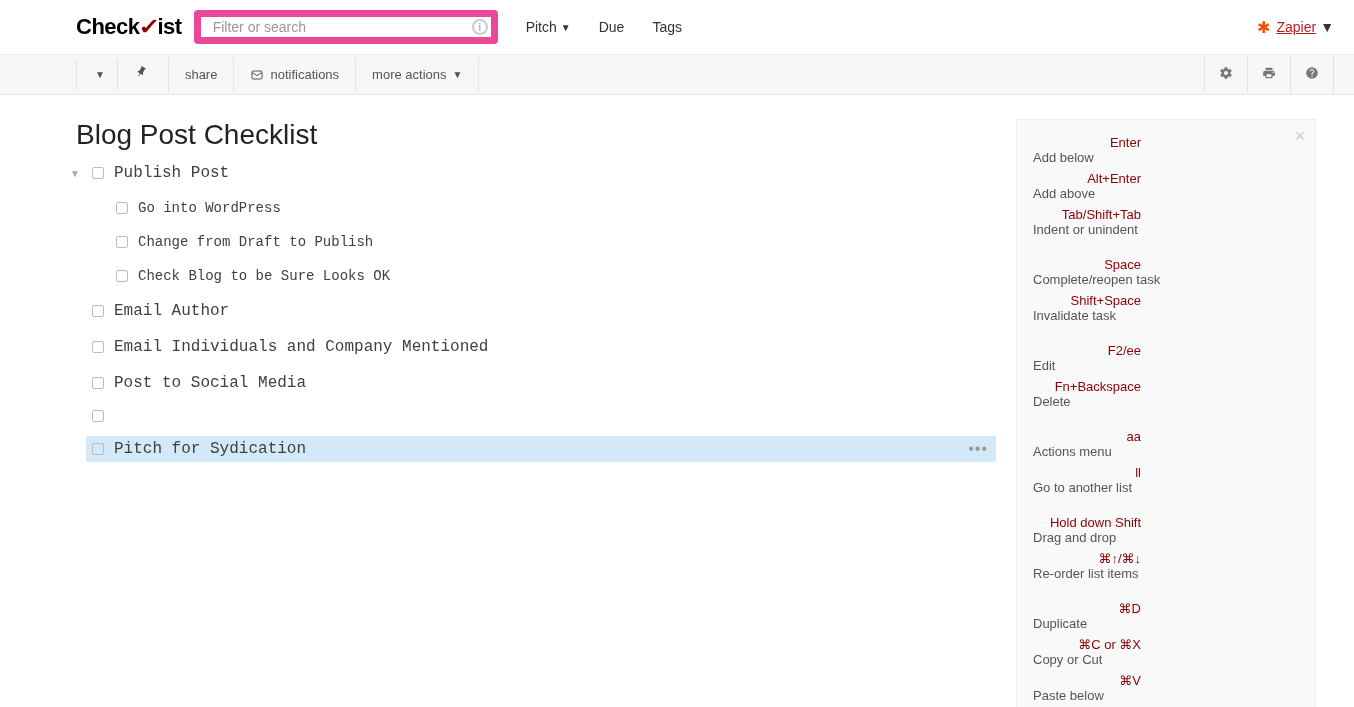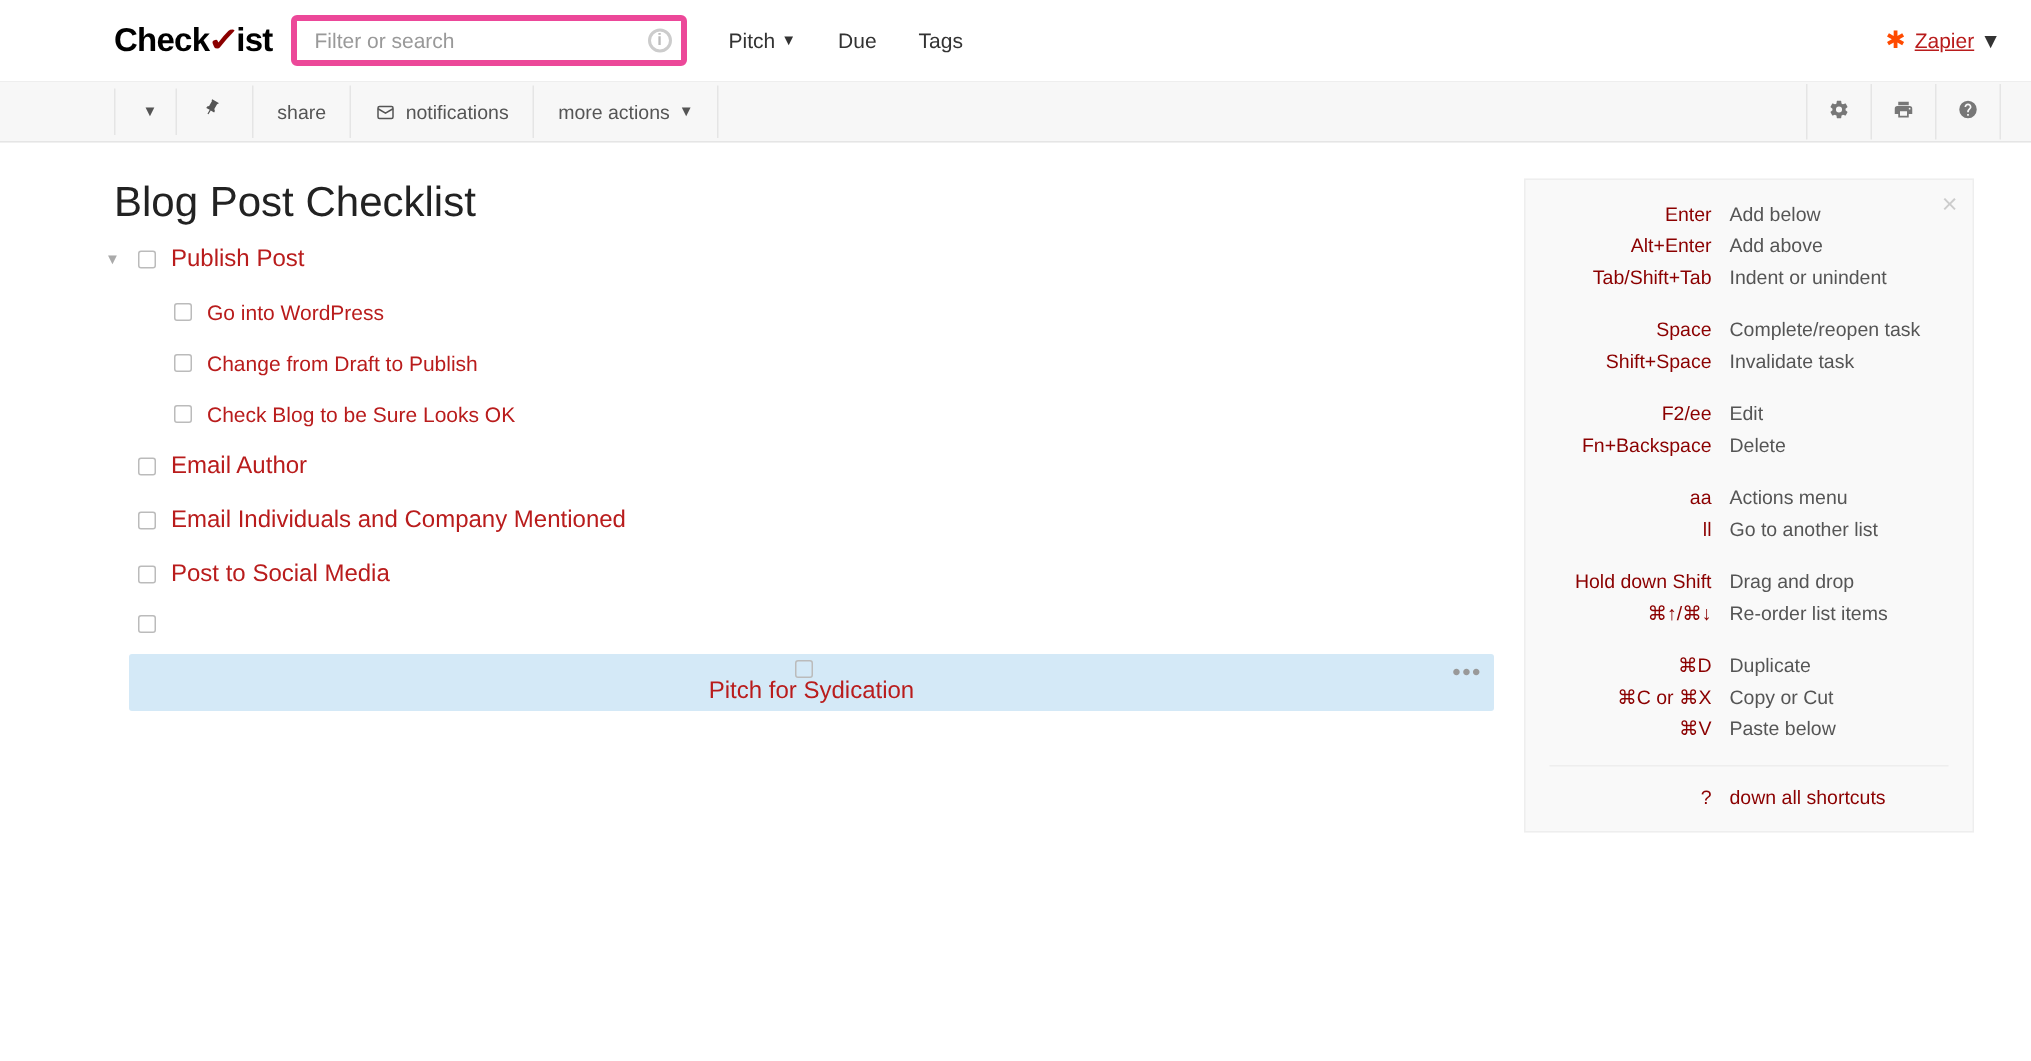--- a/index.html
+++ b/index.html
@@ -3,21 +3,21 @@
 <meta charset="utf-8">
 <style>
 * { box-sizing: border-box; margin: 0; padding: 0; }
 body { font-family: "Helvetica Neue", Helvetica, Arial, sans-serif; font-size: 14px; color: #333; background: #fff; }
 
 
 .header { display: flex; align-items: center; padding: 10px 20px 10px 76px; border-bottom: 1px solid #eee; }
 .logo { font-size: 22px; font-weight: bold; color: #000; letter-spacing: -0.5px; margin-right: 12px; }
 .logo .check-icon { color: #8B0000; font-weight: bold; display: inline-block; transform: scaleX(1.2); }
 .search-box { position: relative; margin-right: 28px; }
-.search-input { width: 264px; height: 34px; border: 4px solid #ec4899; border-radius: 4px; padding: 6px 30px 6px 12px; font-size: 14px; color: #701a75; }
+.search-input { width: 304px; height: 34px; border: 7px solid #ec4899; border-radius: 4px; padding: 6px 30px 6px 12px; font-size: 14px; color: #701a75; }
 .search-input::placeholder { color: #999; }
 .search-info-icon { position: absolute; right: 10px; top: 50%; transform: translateY(-50%); color: #bbb; font-size: 14px; font-weight: bold; width: 16px; height: 16px; border: 2px solid #ccc; border-radius: 50%; display: flex; align-items: center; justify-content: center; font-size: 11px; }
 .nav-item { margin-right: 28px; color: #333; cursor: pointer; font-size: 14px; display: flex; align-items: center; }
 .nav-item .caret { margin-left: 4px; font-size: 10px; }
 .header-spacer { flex: 1; }
 .user-menu { display: flex; align-items: center; cursor: pointer; }
 .zapier-icon { color: #FF4A00; margin-right: 6px; font-size: 16px; }
 .user-name { color: #b91c1c; margin-right: 4px; text-decoration: underline; }
 
 
@@ -35,32 +35,32 @@
 .content { flex: 1; max-width: 920px; }
 .page-title { font-size: 28px; font-weight: 300; color: #222; margin-bottom: 4px; }
 
 
 .list { }
 .list-item { display: flex; align-items: center; padding: 5px 0; position: relative; }
 .list-item.level-0 { padding-left: 0; }
 .list-item.level-1 { padding-left: 24px; align-items: center; }
 .expand-toggle { width: 14px; color: #aaa; font-size: 10px; cursor: pointer; margin-right: 2px; position: absolute; left: -16px; }
 .checkbox { width: 12px; height: 12px; border: 1px solid #bbb; border-radius: 2px; margin-right: 10px; cursor: pointer; flex-shrink: 0; }
-.item-text { font-size: 16px; color: #b91c1c; font-weight: 300; }
+.item-text { font-size: 16px; color: #404040; font-weight: 300; font-family: Liberation Mono, monospace; }
 .level-1 .item-text { font-size: 14px; }
-.list-item.selected .item-row { background: #d4e9f7; flex-direction: column; }
+.list-item.selected .item-row { background: #d4e9f7; }
 .item-row { display: flex; align-items: center; flex: 1; padding: 4px 6px; border-radius: 2px; position: relative; }
 .item-more { position: absolute; right: 8px; color: #999; font-size: 16px; letter-spacing: 1px; cursor: pointer; }
 .parent-wrapper { position: relative; margin-left: 10px; }
 
 
 .shortcut-panel { width: 300px; margin-left: 20px; background: #f9f9f9; border: 1px solid #eee; padding: 12px 16px; font-size: 13px; align-self: flex-start; position: relative; }
 .shortcut-close { position: absolute; right: 10px; top: 6px; color: #ccc; font-size: 18px; cursor: pointer; }
 .shortcut-group { margin-bottom: 14px; }
-.shortcut-row { display: flex; padding: 3px 0; }
+.shortcut-row { display: flex; padding: 3px 0; flex-direction: column; }
 .shortcut-key { width: 120px; text-align: right; color: #8B0000; padding-right: 12px; }
 .shortcut-desc { flex: 1; color: #555; }
 .shortcut-footer { border-top: 1px solid #eee; padding-top: 10px; margin-top: 6px; }
 .shortcut-footer .shortcut-key { color: #8B0000; }
 .shortcut-footer .shortcut-desc { color: #8B0000; }
 
 .pin-icon { transform: rotate(30deg); display: inline-block; }
 </style>
 </head>
 <body>

